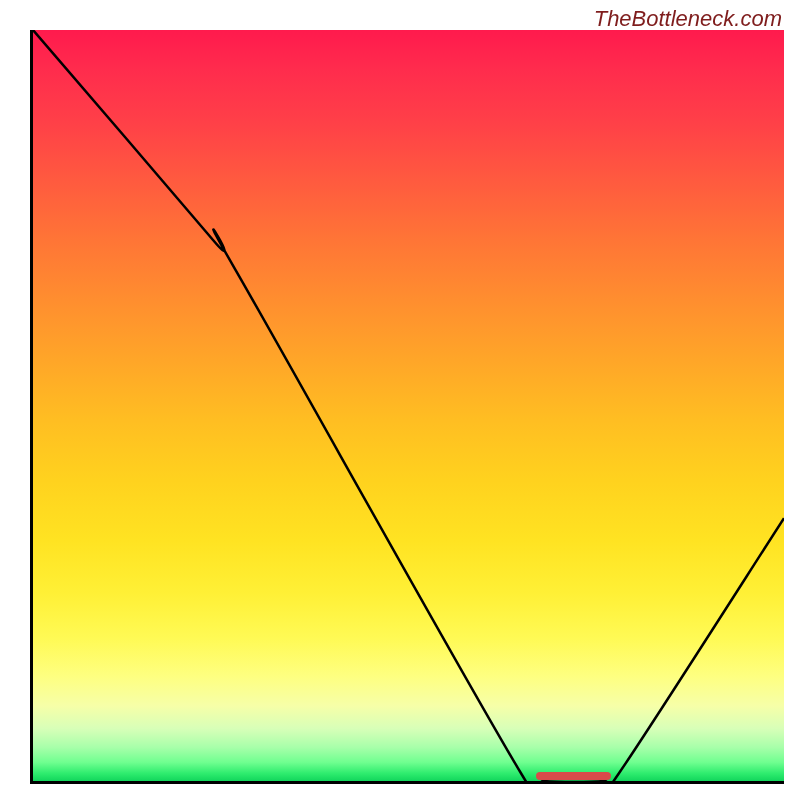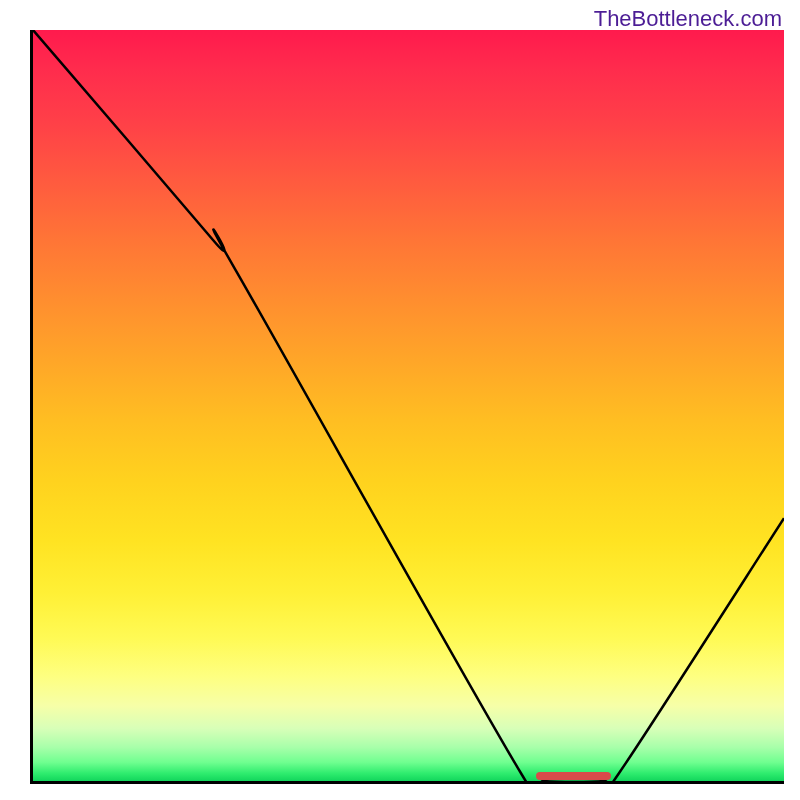--- a/index.html
+++ b/index.html
@@ -9,22 +9,23 @@
     height: 800px;
     background: #ffffff;
     position: relative;
     font-family: Arial, sans-serif;
   }
   .watermark {
     position: absolute;
     top: 6px;
     right: 18px;
     font-size: 22px;
-    color: #4c1d95;
+    color: #7f1d1d;
     font-weight: 500;
+    font-style: italic;
   }
   .plot-area {
     position: absolute;
     left: 30px;
     top: 30px;
     width: 754px;
     height: 754px;
     border: 3px solid #000000;
     border-top: none;
     border-right: none;

